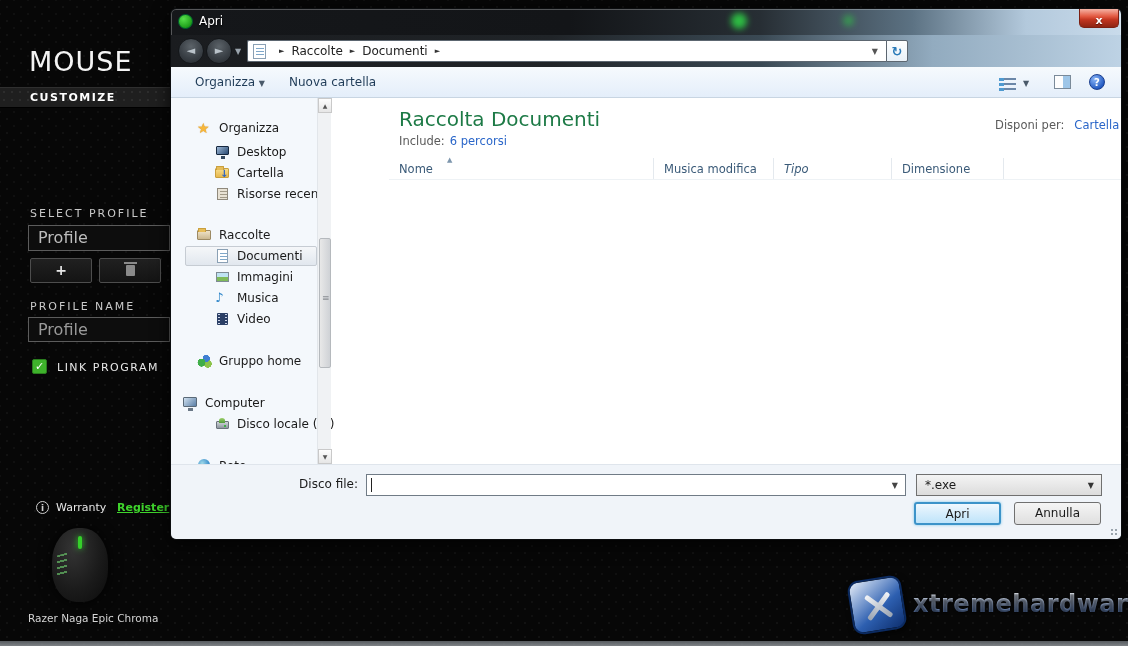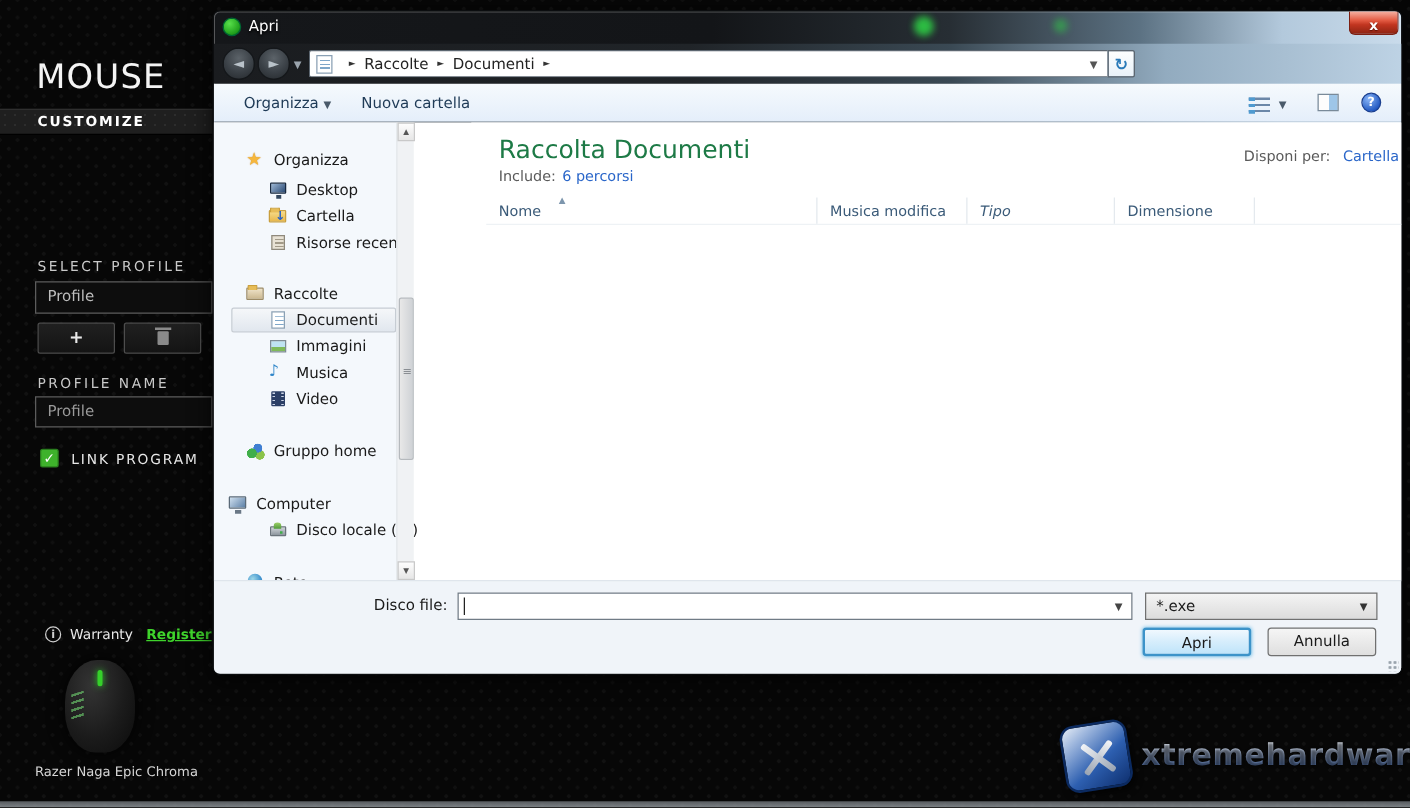--- a/index.html
+++ b/index.html
@@ -11,21 +11,21 @@
     background-size:14px 14px;background-position:0 0,7px 7px;}
 
   
   .bottom-strip{left:0;right:0;bottom:0;height:5px;background:linear-gradient(#6a6f74,#9aa0a5);opacity:.8;}
   .mouse-title{left:29px;top:46px;font-size:27px;font-weight:500;color:#f4f4f4;letter-spacing:1px;}
   .customize-bar{left:0;top:87px;width:170px;height:21px;background-color:#1f1f1f;
     background-image:radial-gradient(#2d2d2d 20%,transparent 21%);background-size:8px 8px;
     border-top:1px solid #2f2f2f;border-bottom:1px solid #000;}
   .customize-bar span{position:absolute;left:30px;top:3px;font-size:11px;font-weight:bold;color:#fff;letter-spacing:1.5px;}
   .rz-label{font-size:11px;color:#c9c9c9;letter-spacing:2px;}
-  .rz-field{background:#0d0d0d;border:1px solid #5c5c5c;color:#bdbdbd;font-size:12px;line-height:23px;padding-left:9px;}
+  .rz-field{background:#0d0d0d;border:1px solid #5c5c5c;color:#bdbdbd;font-size:16px;line-height:23px;padding-left:9px;}
   .rz-btn{background:linear-gradient(#202020,#141414);border:1px solid #4d4d4d;border-radius:2px;color:#ddd;text-align:center;}
   .plus-glyph{font-size:14px;font-weight:bold;line-height:22px;color:#e8e8e8;}
   .trash-glyph{display:inline-block;width:9px;height:11px;margin-top:6px;background:#8a8a8a;border-radius:1px;position:relative;}
   .trash-glyph:before{content:"";position:absolute;left:-2px;top:-3px;width:13px;height:2px;background:#8a8a8a;}
   .checkbox-green{width:15px;height:15px;background:#3eb22b;border:1px solid #2a7d1e;border-radius:2px;color:#fff;
     font-size:11px;line-height:14px;text-align:center;font-weight:bold;}
   .info-icon{width:13px;height:13px;border:1.5px solid #cfcfcf;border-radius:50%;color:#cfcfcf;font-size:9px;
     line-height:12px;text-align:center;font-weight:bold;}
   .register-link{color:#3fd42c;font-size:11px;font-weight:bold;text-decoration:underline;white-space:nowrap;}
   .warranty-label{color:#e8e8e8;font-size:11px;}

